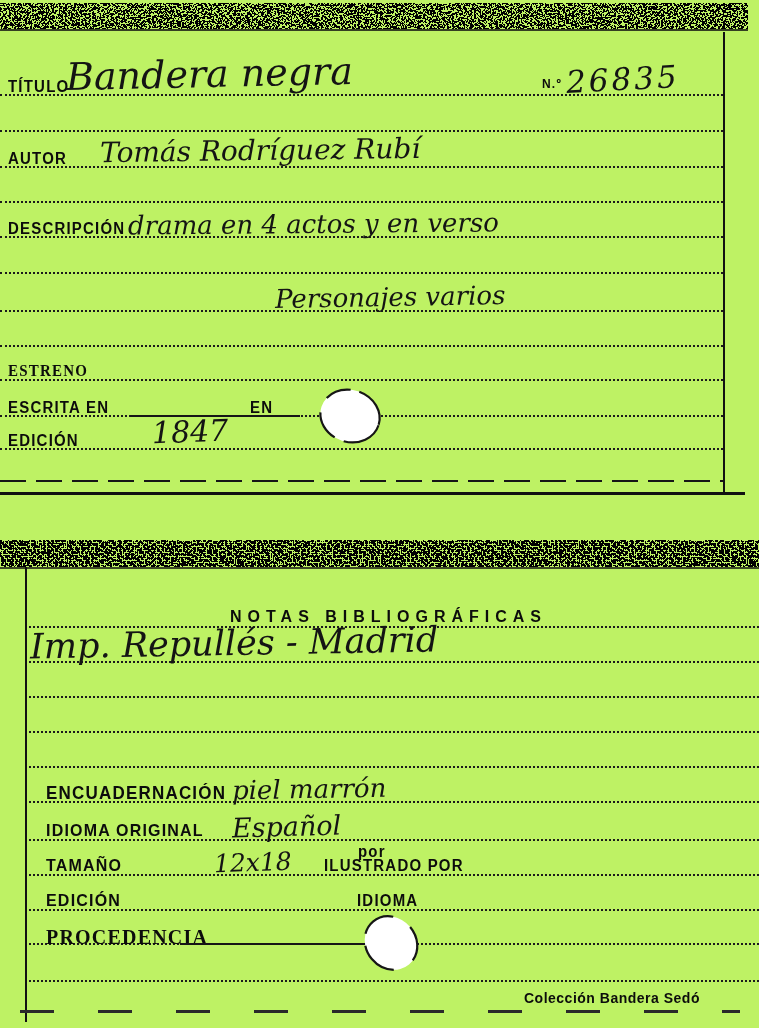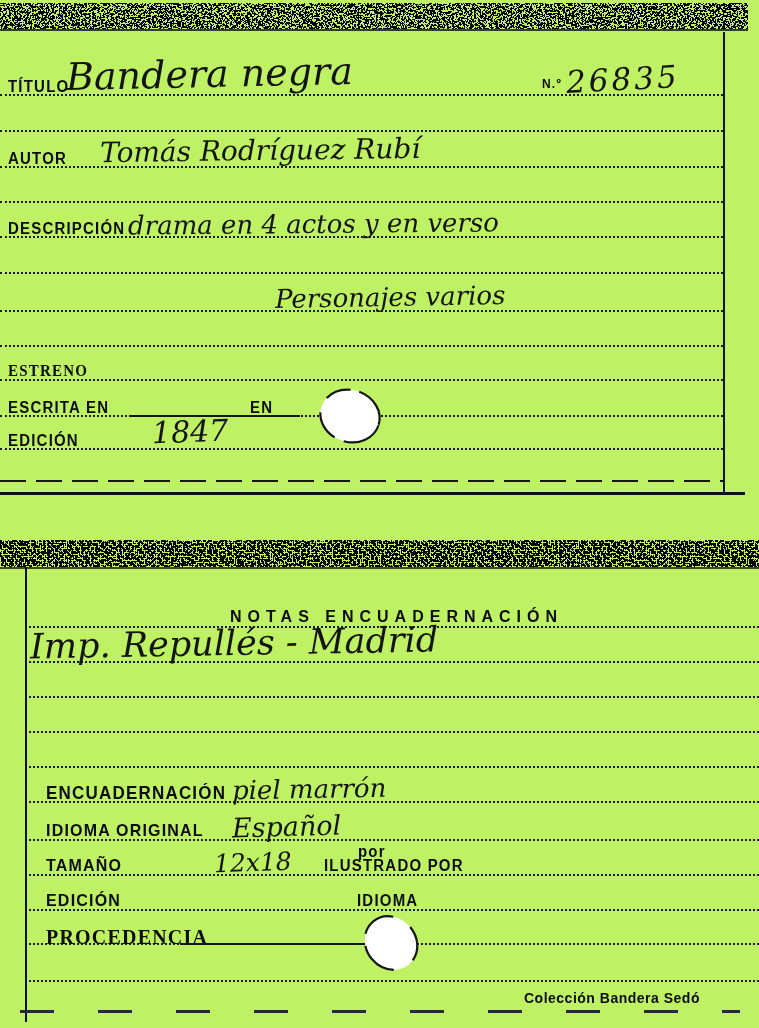--- a/index.html
+++ b/index.html
@@ -125,21 +125,21 @@
         <div class="rule" style="left: 25px; top: 801px; width: 734px;"></div>
         <div class="rule" style="left: 25px; top: 839px; width: 734px;"></div>
         <div class="rule" style="left: 25px; top: 874px; width: 734px;"></div>
         <div class="rule" style="left: 25px; top: 909px; width: 734px;"></div>
         <div class="rule" style="left: 25px; top: 943px; width: 734px;"></div>
         <div class="rule" style="left: 25px; top: 980px; width: 734px;"></div>
       </div>
 
     <div class="vborder" style="left:25px;top:567px;height:455px;"></div>
 
-    <div class="hdr" style="left:230px;top:608px;">NOTAS ENCUADERNACIÓN</div>
+    <div class="hdr" style="left:230px;top:608px;">NOTAS BIBLIOGRÁFICAS</div>
 
     <div class="hw" style="left:30px;top:626px;font-size:35px;transform:rotate(-1deg);">Imp. Repullés - Madrid</div>
 
     <div class="lbl" style="left:46px;top:784px;font-size:17px;">ENCUADERNACIÓN</div>
     <div class="lbl" style="left:46px;top:822px;font-size:16px;">IDIOMA ORIGINAL</div>
     <div class="lbl lbl-lower" style="left:358px;top:822px;text-transform:lowercase;margin-top:21px;">por</div>
     <div class="lbl" style="left:46px;top:857px;font-size:16px;">TAMAÑO</div>
     <div class="lbl" style="left:324px;top:857px;">ILUSTRADO POR</div>
     <div class="lbl" style="left:46px;top:892px;font-size:16px;">EDICIÓN</div>
     <div class="lbl" style="left:357px;top:892px;">IDIOMA</div>

